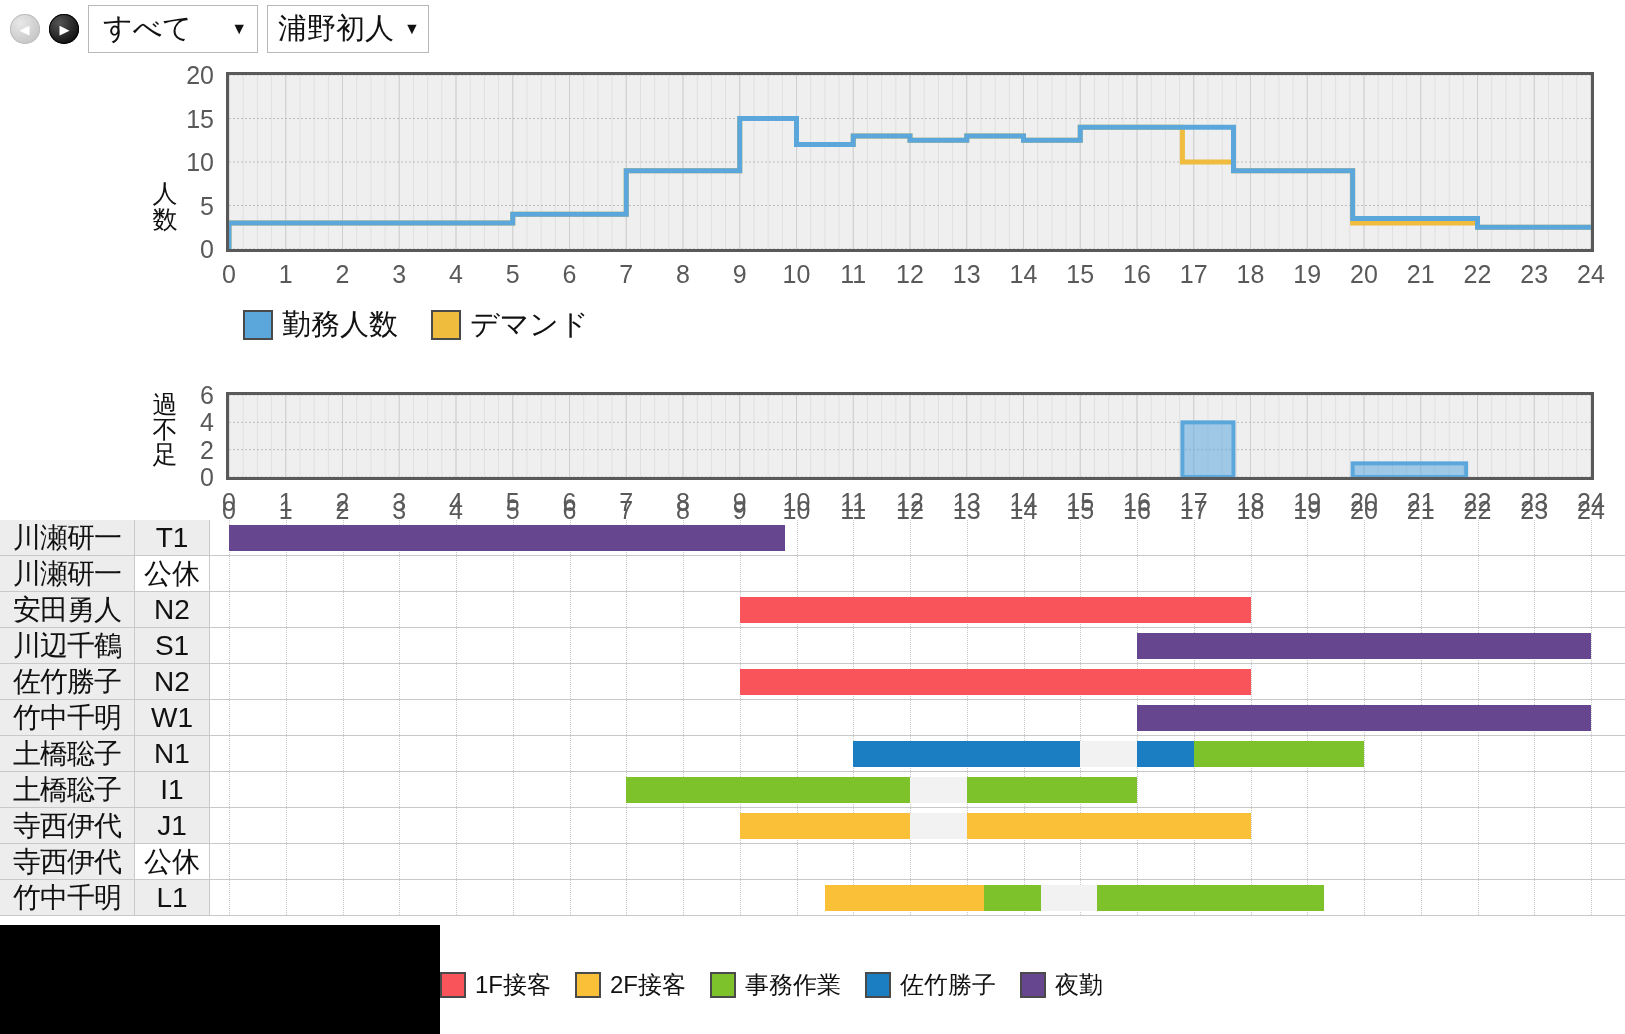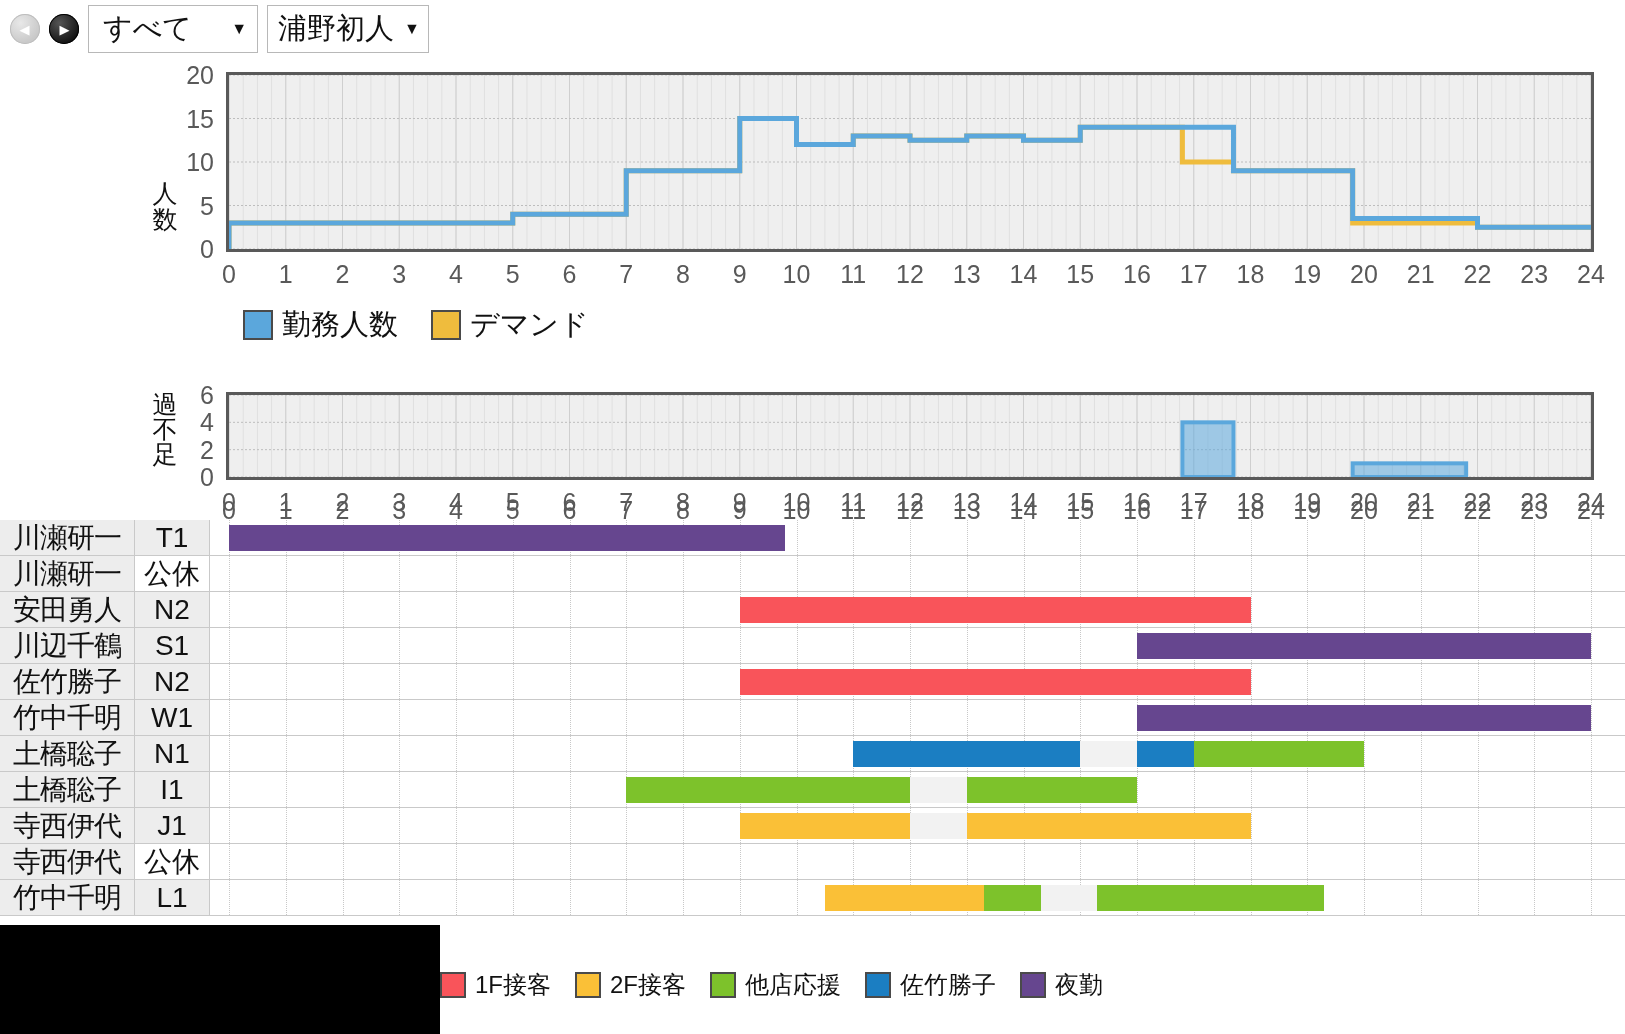--- a/index.html
+++ b/index.html
@@ -839,21 +839,21 @@
       <div class="legend-item">
         <span class="legend-swatch sm" style="background: rgb(249, 84, 90);"></span>
         <span class="legend-text sm">1F接客</span>
       </div>
       <div class="legend-item">
         <span class="legend-swatch sm" style="background: rgb(250, 192, 55);"></span>
         <span class="legend-text sm">2F接客</span>
       </div>
       <div class="legend-item">
         <span class="legend-swatch sm" style="background: rgb(125, 194, 43);"></span>
-        <span class="legend-text sm">他店応援</span>
+        <span class="legend-text sm">事務作業</span>
       </div>
       <div class="legend-item">
         <span class="legend-swatch sm" style="background: rgb(27, 126, 194);"></span>
         <span class="legend-text sm">佐竹勝子</span>
       </div>
       <div class="legend-item">
         <span class="legend-swatch sm" style="background: rgb(102, 70, 143);"></span>
         <span class="legend-text sm">夜勤</span>
       </div>
     </div>

